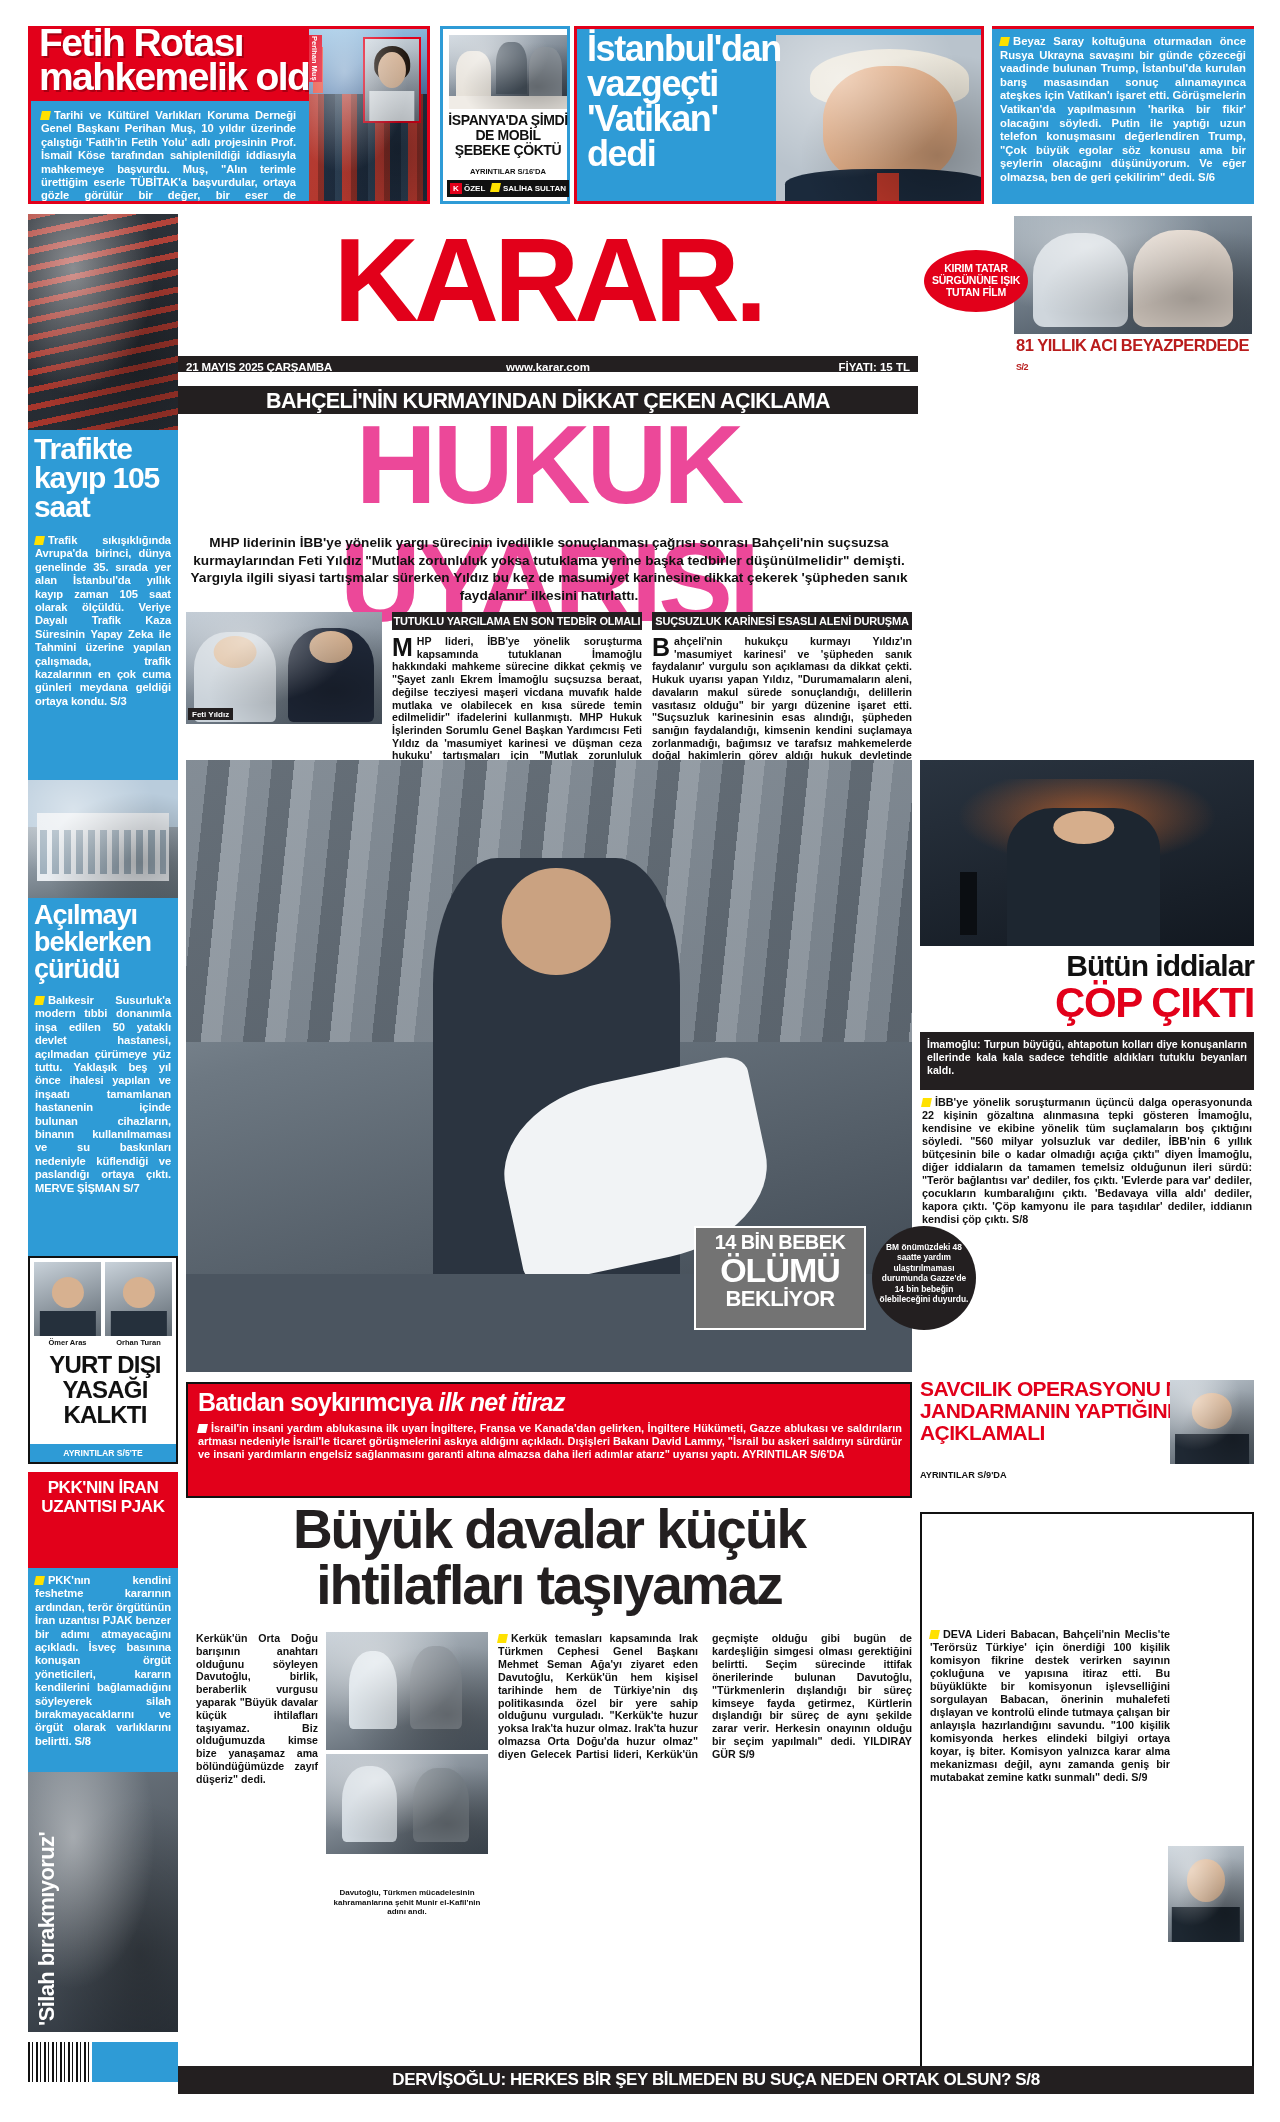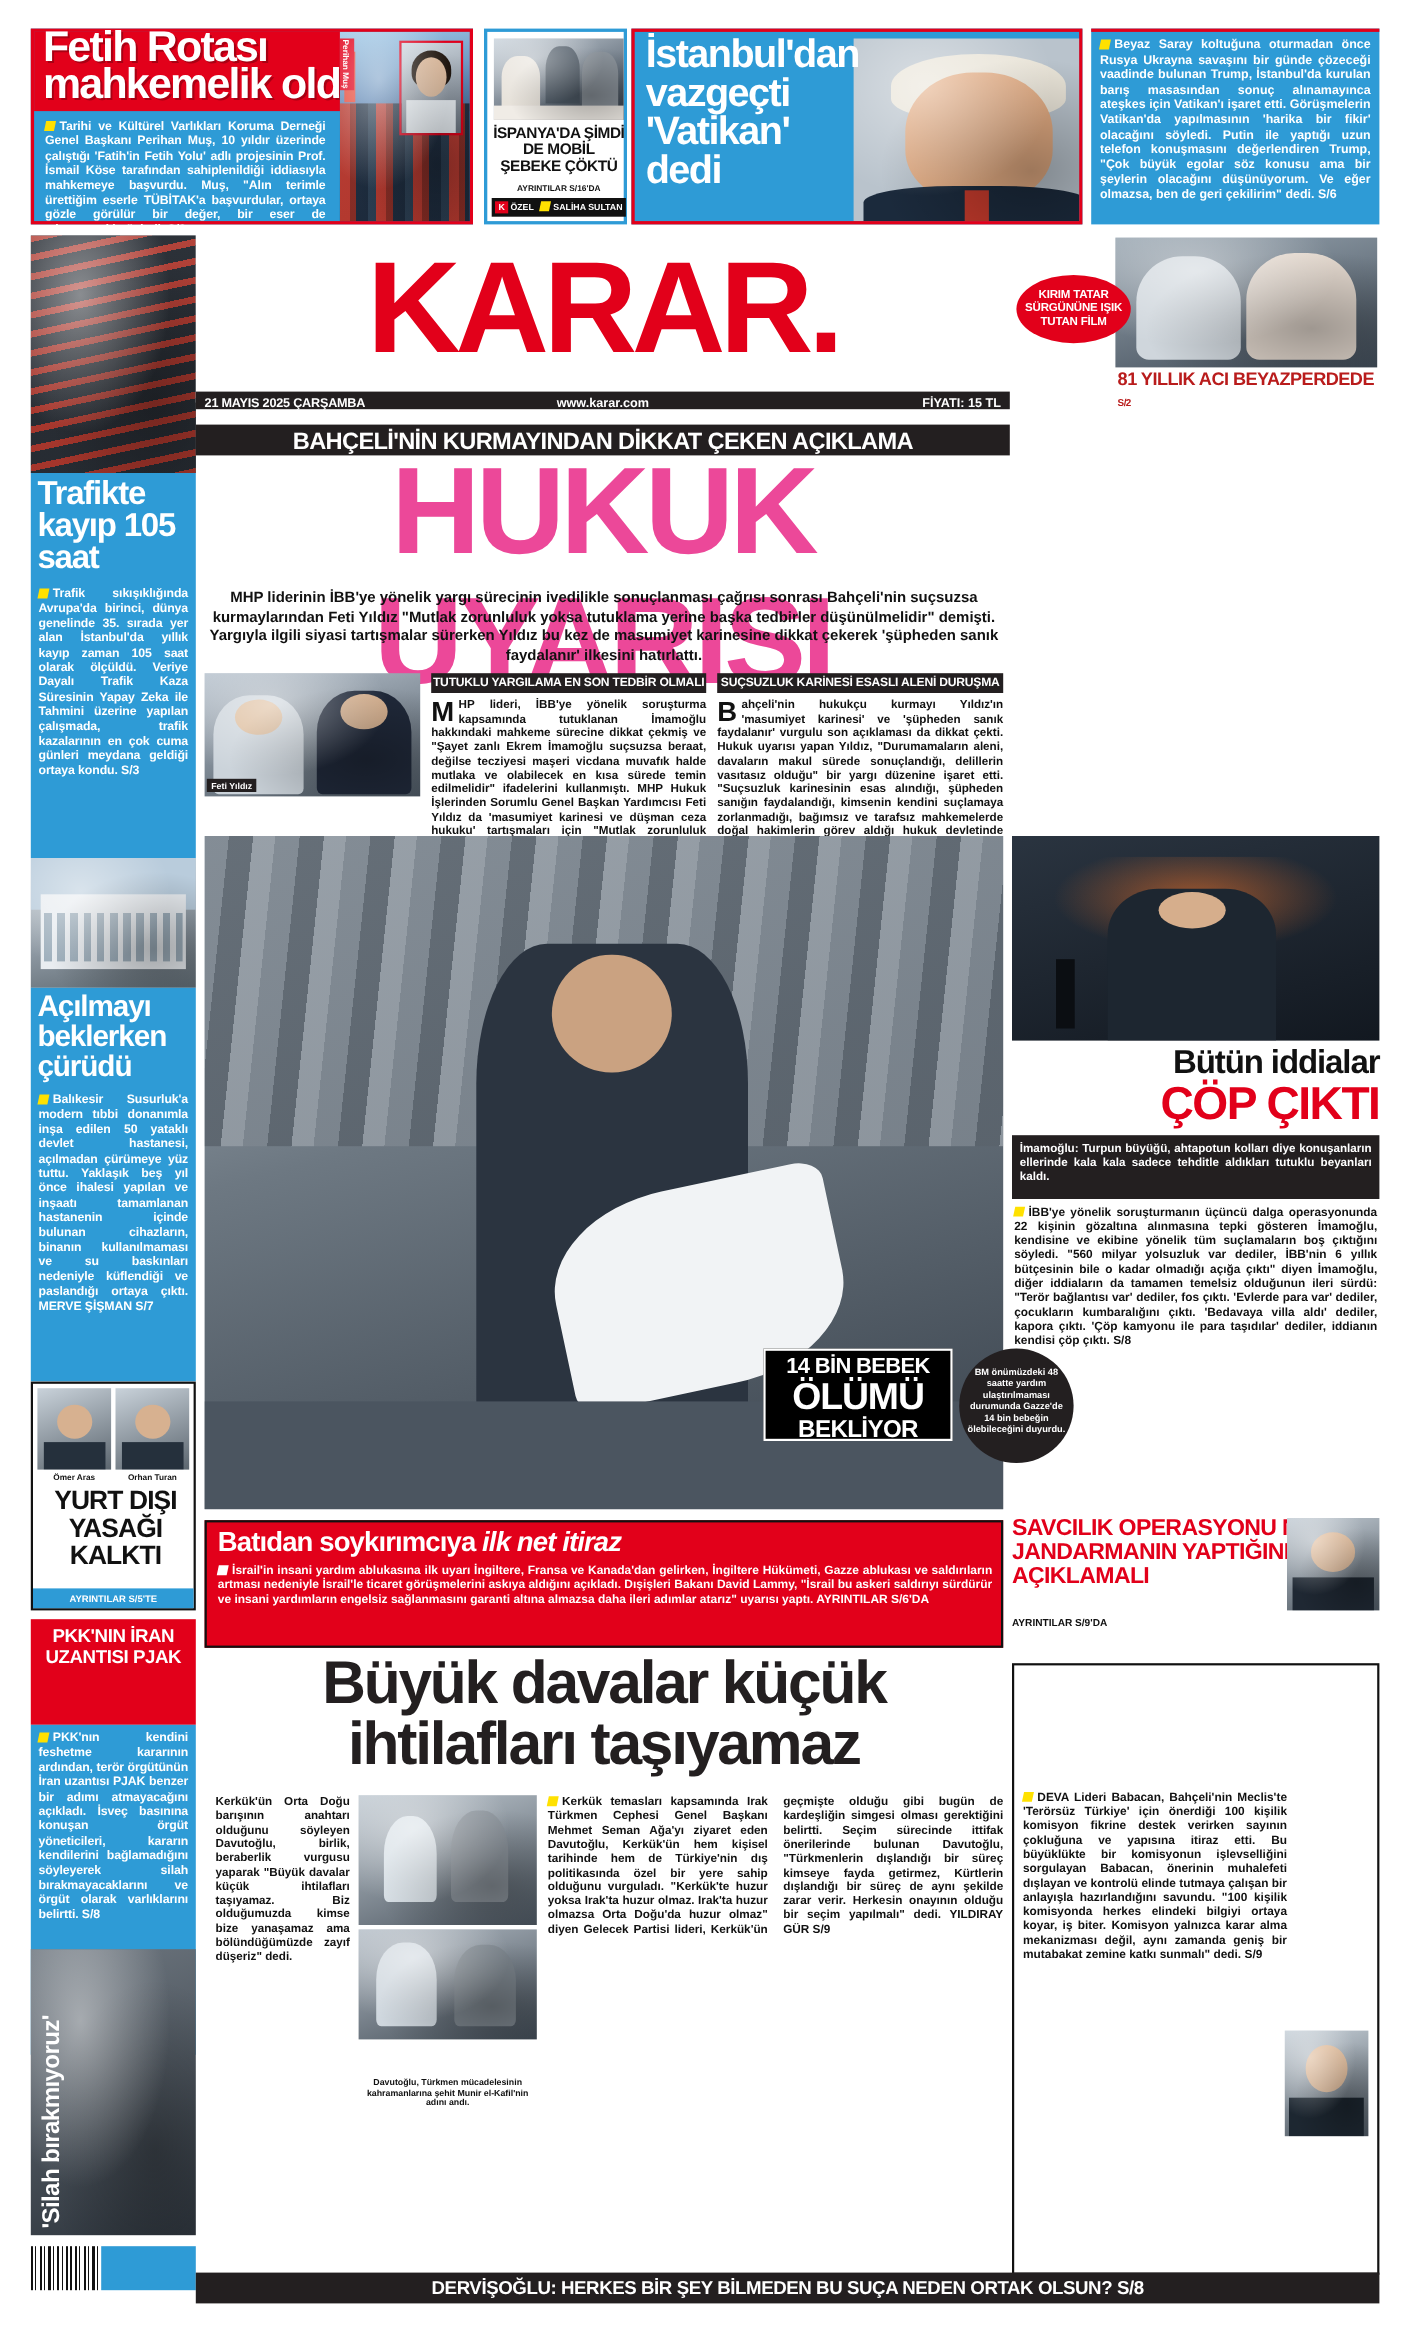--- a/index.html
+++ b/index.html
@@ -272,21 +272,21 @@
 
   
   #batidan { left:186px; top:1382px; width:726px; height:116px; background:#e2001a; border:2px solid #111;}
   #batidan .h { position:absolute; left:10px; top:4px; color:#fff; font-size:25px;
                 font-weight:800; letter-spacing:-.8px;}
   #batidan .h i { font-style:italic; font-weight:800; }
   #batidan .t { position:absolute; left:10px; top:38px; width:704px; color:#fff;
                 font-size:10.9px; line-height:13.2px; text-align:justify; font-weight:700;}
 
   
-  #bebek-badge { left:694px; top:1226px; width:172px; height:84px; background:#000000;
+  #bebek-badge { left:694px; top:1226px; width:172px; height:104px; background:#737373;
                  border:2px solid #fff; color:#fff; text-align:center;}
   #bebek-badge .l1{font-size:20px;font-weight:800;line-height:21px;margin-top:4px;letter-spacing:-.6px;}
   #bebek-badge .l2{font-size:34px;font-weight:800;line-height:34px;letter-spacing:-1px;}
   #bebek-badge .l3{font-size:22px;font-weight:800;line-height:23px;letter-spacing:-.6px;}
   #bm-circle { left:872px; top:1226px; width:104px; height:104px; border-radius:50%;
                background:#231f20; color:#fff; text-align:center; font-size:8.4px;
                line-height:10.4px; font-weight:700; padding:16px 7px 0 7px;}
 
   
   #buyuk { left:186px; top:1506px; width:726px; height:116px; }

